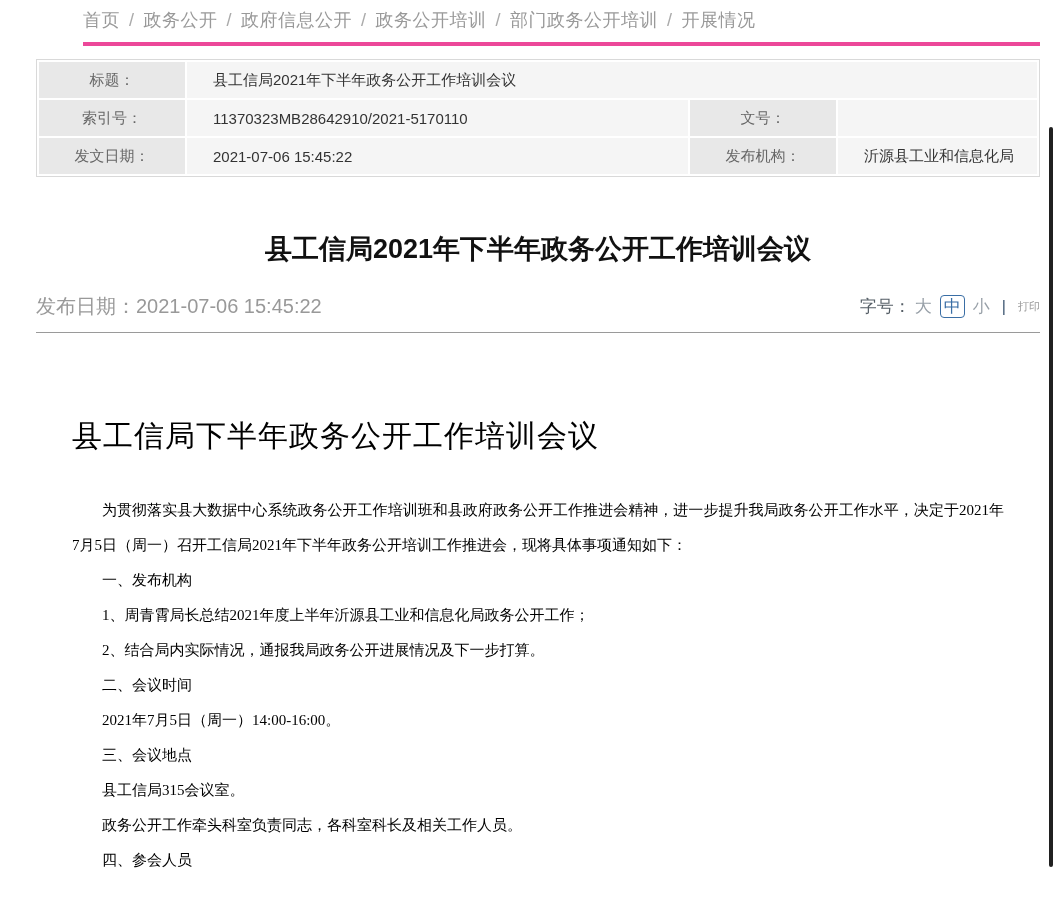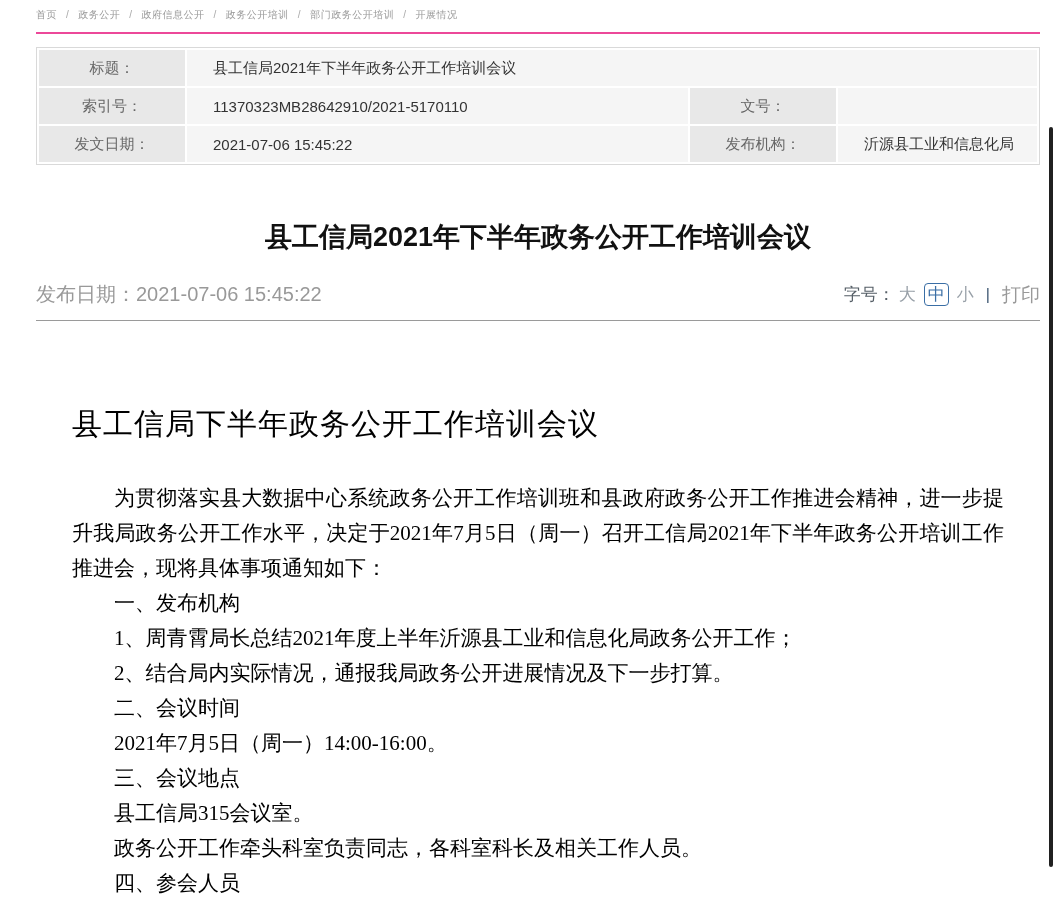--- a/index.html
+++ b/index.html
@@ -18,24 +18,25 @@
     padding: 0;
     box-sizing: border-box;
   }
   .inner {
     padding: 0 14px 0 36px;
   }
 
   
   .breadcrumb {
     padding: 8px 0 10px 0;
-    border-bottom: 2px solid #ec4899;
-    font-size: 10px;
+    border-bottom: 4px solid #ec4899;
+    font-size: 18px;
     color: #999;
     letter-spacing: 0.5px;
+    margin-left: 47px;
   }
   .breadcrumb a {
     color: #999;
     text-decoration: none;
     cursor: pointer;
   }
   .breadcrumb .sep {
     color: #aaa;
     margin: 0 9px;
   }
@@ -110,40 +111,40 @@
     padding: 0 3px;
     line-height: 21px;
   }
   .tools .divider {
     color: #3b5570;
     margin: 0 12px 0 8px;
     font-size: 16px;
   }
   .tools .print {
     color: #999;
-    font-size: 19px;
+    font-size: 11px;
   }
 
   
   .article {
     padding: 88px 36px 0 36px;
     font-family: "Liberation Serif", "DejaVu Serif", serif;
     color: #000;
   }
   .article h2 {
     margin: 0 0 42px 0;
     text-align: left;
     font-size: 30px;
     font-weight: normal;
     line-height: 30px;
     letter-spacing: 1px;
   }
   .article p {
     margin: 0;
-    font-size: 21px;
+    font-size: 15px;
     line-height: 35px;
     text-indent: 2em;
     text-align: justify;
   }
 
   
   .scrollbar-thumb {
     position: absolute;
     top: 127px;
     right: 1px;

